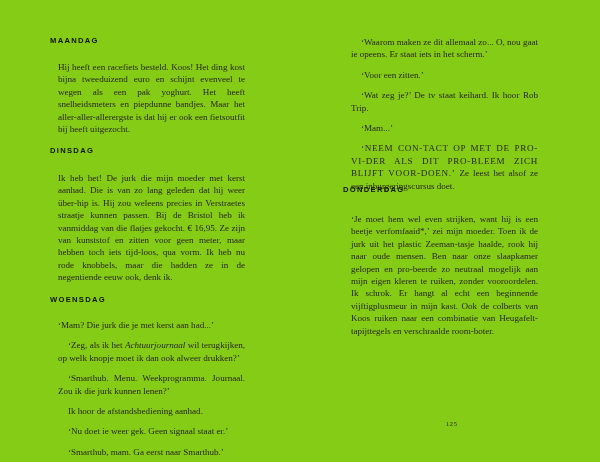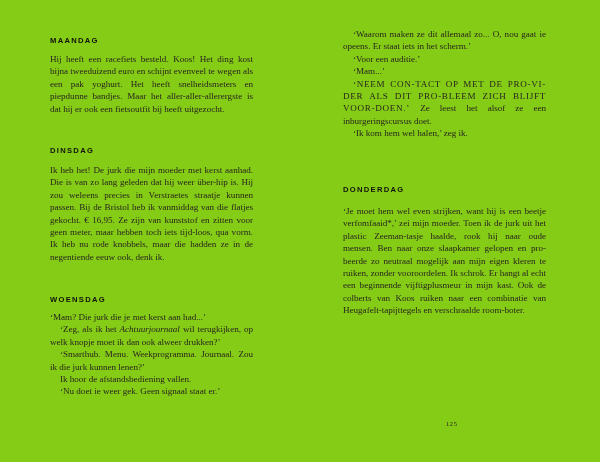--- a/index.html
+++ b/index.html
@@ -39,21 +39,21 @@
     letter-spacing: 1.3px;
     color: #13110e;
   }
 
   .body-text {
     font-size: 9.1px;
     line-height: 12.4px;
     text-align: justify;
     letter-spacing: -0.02px;
   }
-  .body-text p { margin: 0; }
+  .body-text p { margin: 8px; }
   p.indent { text-indent: 10px; }
 
   .caps-spaced { letter-spacing: 0.7px; }
   .italic { font-style: italic; }
 
   .footnote {
     font-size: 8.3px;
     line-height: 12.4px;
     text-align: justify;
   }
@@ -100,34 +100,35 @@
     <div class="block body-text pos-dinsdag-p">
       <p>Ik heb het! De jurk die mijn moeder met kerst aanhad. Die is van zo lang geleden dat hij weer über-hip is. Hij zou weleens precies in Verstraetes straatje kunnen passen. Bij de Bristol heb ik vanmiddag van die flatjes gekocht. € 16,95. Ze zijn van kunststof en zitten voor geen meter, maar hebben toch iets tijd-loos, qua vorm. Ik heb nu rode knobbels, maar die hadden ze in de negentiende eeuw ook, denk ik.</p>
     </div>
 
     <div class="block day-heading pos-woensdag-h">WOENSDAG</div>
 
     <div class="block body-text pos-woensdag-p">
       <p>‘Mam? Die jurk die je met kerst aan had...’</p>
       <p class="indent"><span>‘Zeg, als ik het </span><span class="italic">Achtuurjournaal</span><span> wil terugkijken, op welk knopje moet ik dan ook alweer drukken?’</span></p>
       <p class="indent">‘Smarthub. Menu. Weekprogramma. Journaal. Zou ik die jurk kunnen lenen?’</p>
-      <p class="indent">Ik hoor de afstandsbediening vallen.</p>
+      <p class="indent">Ik hoor de afstandsbediening aanhad.</p>
       <p class="indent">‘Nu doet ie weer gek. Geen signaal staat er.’</p>
+      <p class="indent">‘Smarthub, mam. Ga eerst naar Smarthub.’</p>
     </div>
 
   </div>
 
   <div class="page page-right">
 
     <div class="block body-text pos-rdialog">
       <p class="indent">‘Waarom maken ze dit allemaal zo... O, nou gaat ie opeens. Er staat iets in het scherm.’</p>
-      <p class="indent">‘Voor een auditie.’</p>
+      <p class="indent">‘Voor een zitten.’</p>
+      <p class="indent">‘Wat zeg je?’ De tv staat keihard. Ik hoor Rob Trip.</p>
       <p class="indent">‘Mam...’</p>
       <p class="indent"><span class="caps-spaced">‘NEEM CON-TACT OP MET DE PRO-VI-DER ALS DIT PRO-BLEEM ZICH BLIJFT VOOR-DOEN.’</span><span> Ze leest het alsof ze een inburgeringscursus doet.</span></p>
-      <p class="indent">‘Ik kom hem wel halen,’ zeg ik.</p>
     </div>
 
     <div class="block day-heading pos-donderdag-h">DONDERDAG</div>
 
     <div class="block body-text pos-donderdag-p">
       <p>‘Je moet hem wel even strijken, want hij is een beetje verfomfaaid*,’ zei mijn moeder. Toen ik de jurk uit het plastic Zeeman-tasje haalde, rook hij naar oude mensen. Ben naar onze slaapkamer gelopen en pro-beerde zo neutraal mogelijk aan mijn eigen kleren te ruiken, zonder vooroordelen. Ik schrok. Er hangt al echt een beginnende vijftigplusmeur in mijn kast. Ook de colberts van Koos ruiken naar een combinatie van Heugafelt-tapijttegels en verschraalde room-boter.</p>
     </div>
 
 
     <div class="page-number">125</div>

